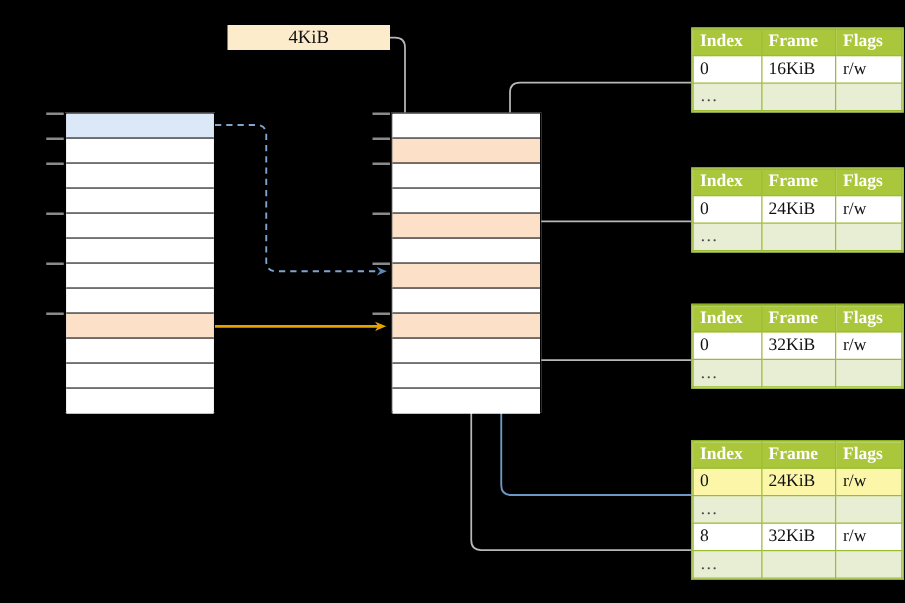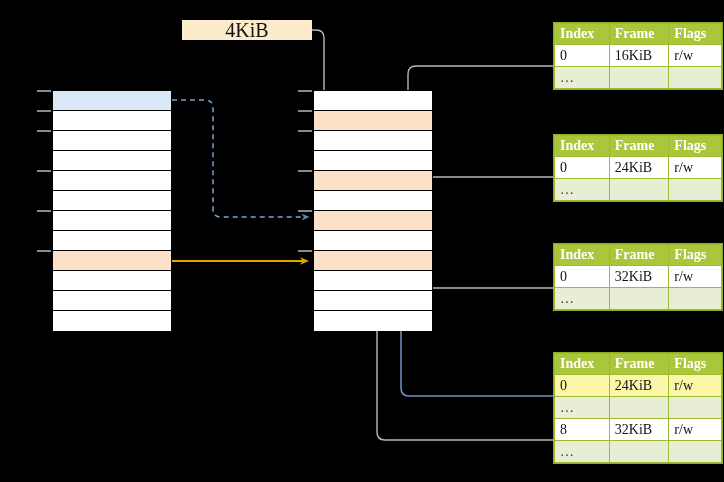--- a/index.html
+++ b/index.html
@@ -11,21 +11,21 @@
   
   .col{position:absolute;border:1px solid #000;box-sizing:border-box;background:#fff;}
   .cell{box-sizing:border-box;border-bottom:1px solid #000;background:#fff;}
   .cell:last-child{border-bottom:none;}
   .cell.blue{background:#dbe8f8;}
   .cell.orange{background:#fde0c8;}
 
   
   .sizebox{position:absolute;background:#fdeccb;color:#111;
            display:flex;align-items:center;justify-content:center;
-           font-size:20px;line-height:1;box-sizing:border-box;}
+           font-size:15px;line-height:1;box-sizing:border-box;}
 
   
   .ptable{position:absolute;border:1px solid #8ab020;border-collapse:collapse;
           box-sizing:border-box;background:#fff;}
   .ptable table{border-collapse:collapse;width:100%;}
   .ptable th{background:#aac73c;color:#fff;font-weight:bold;font-size:14px;
              text-align:left;padding:2px 5px;border:1px solid #9bbb30;
              white-space:nowrap;}
   .ptable td{font-size:14px;color:#111;padding:1px 5px;border:1px solid #9bbb30;
              background:#fff;white-space:nowrap;height:22px;box-sizing:border-box;}

